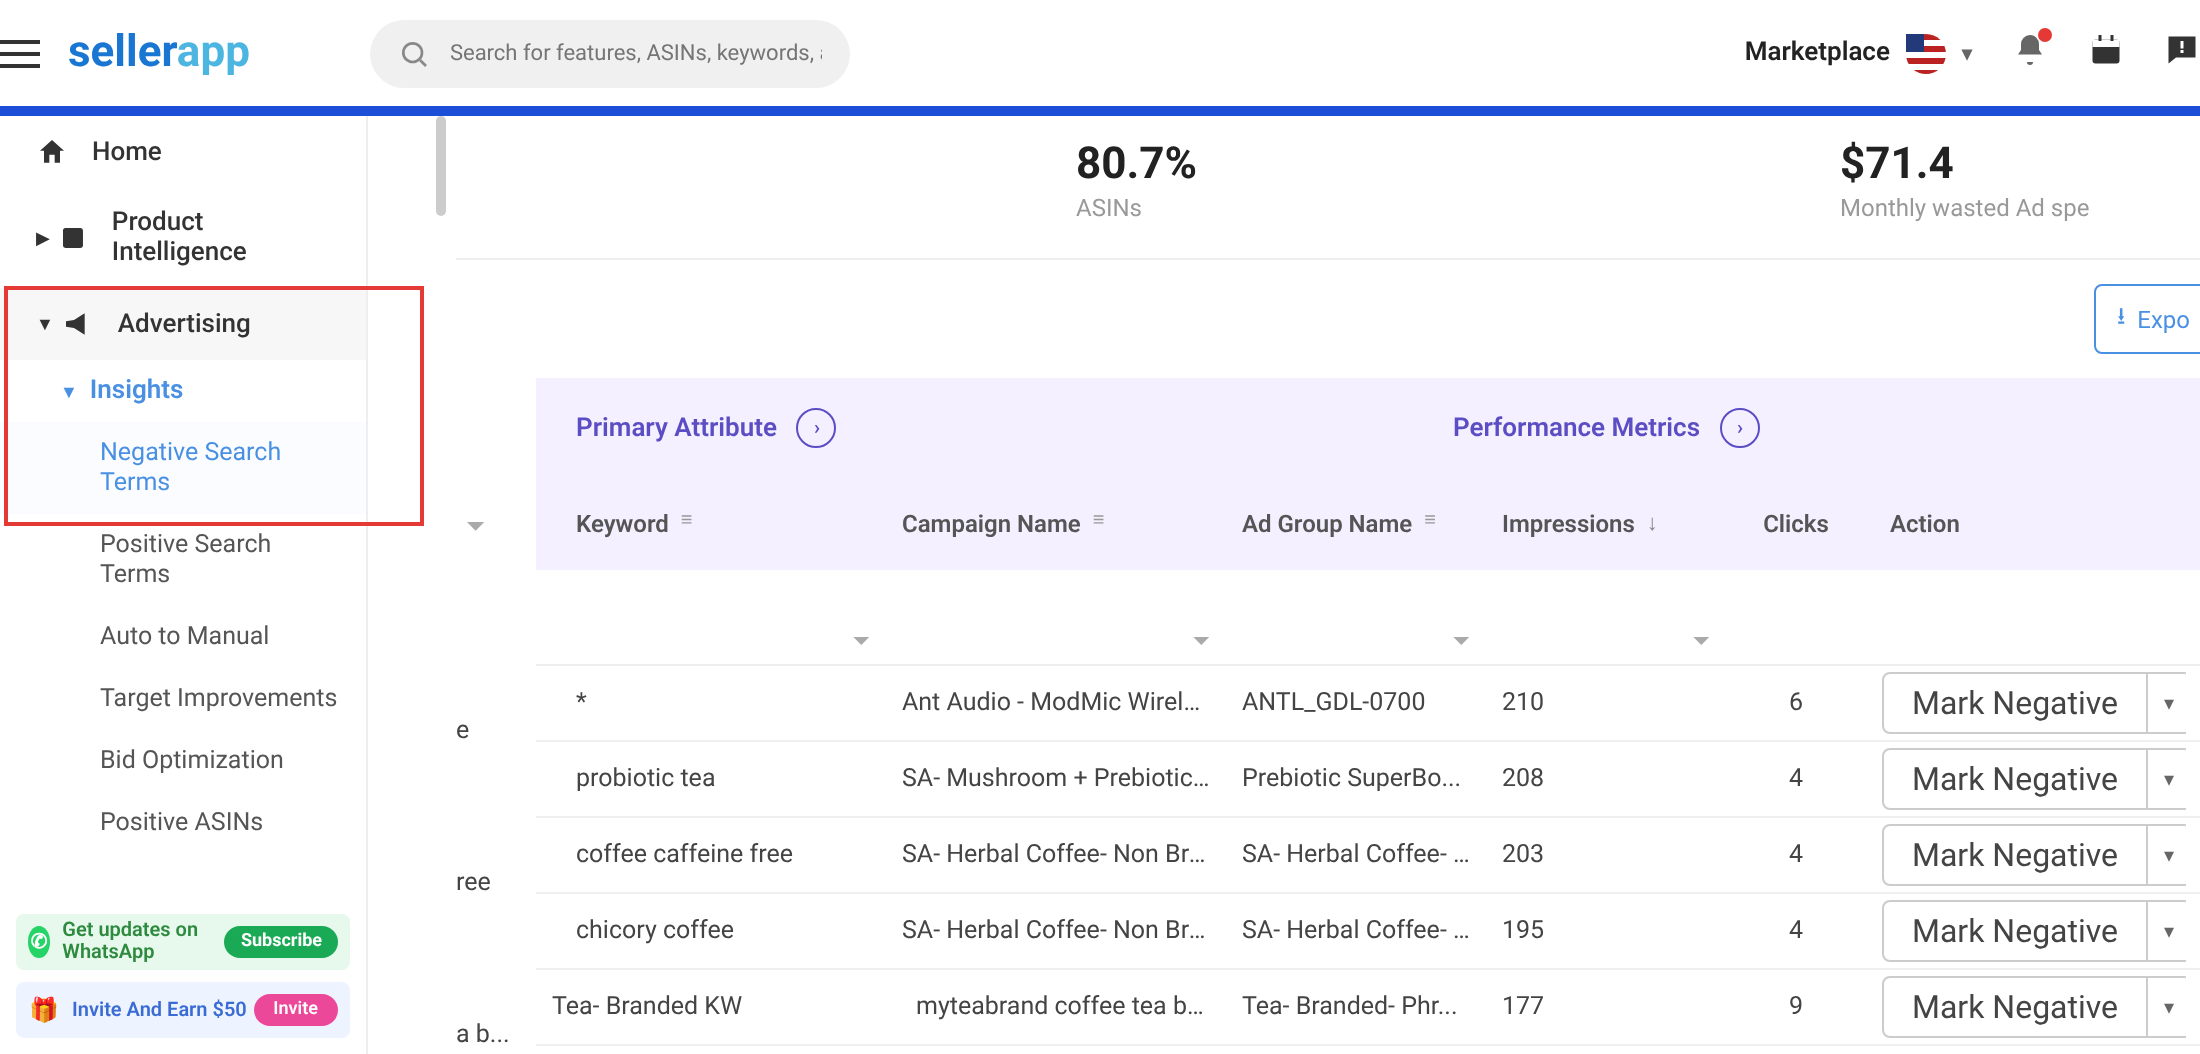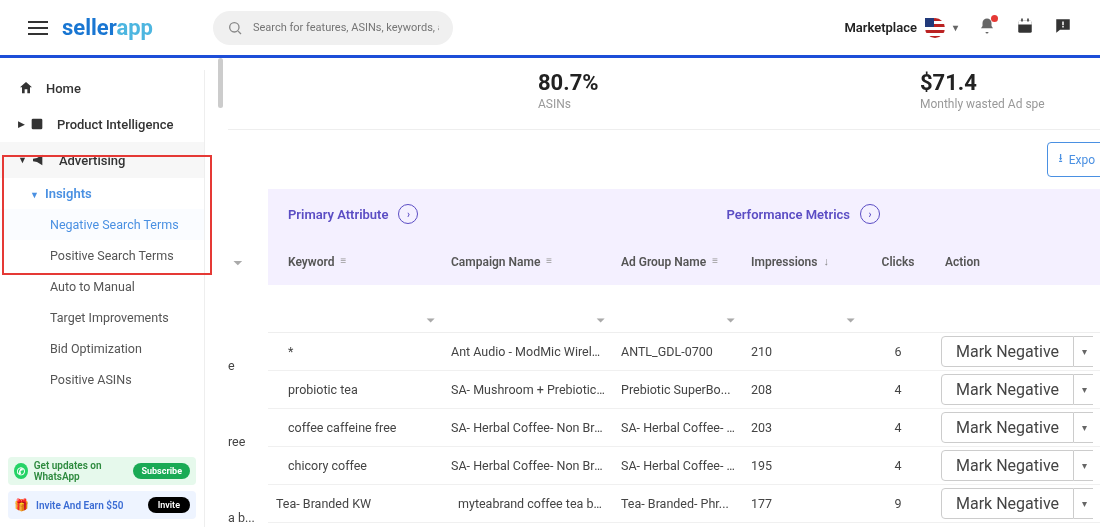--- a/index.html
+++ b/index.html
@@ -1,54 +1,54 @@
 <!DOCTYPE html>
 <html><head>
 <meta charset="utf-8">
 <style>
 *{box-sizing:border-box;margin:0;padding:0;font-family:-apple-system,BlinkMacSystemFont,"Segoe UI",Roboto,sans-serif}
 body{background:#fff;color:#333;width:1100px;height:527px;overflow:hidden;position:relative}
-.topbar{height:58px;display:flex;align-items:center;border-bottom:3px solid #1d4ed8;padding:0 28px}
+.topbar{height:58px;display:flex;align-items:center;border-bottom:5px solid #1d4ed8;padding:0 0}
 .hamburger{width:20px;cursor:pointer}
 .hamburger div{height:2px;background:#333;margin:4px 0}
 .logo{margin-left:14px;font-size:22px;font-weight:700}
 .logo .s1{color:#1976d2}
 .logo .s2{color:#4db6e0}
 .searchbox{margin-left:60px;background:#f0f0f0;border-radius:22px;height:34px;width:240px;display:flex;align-items:center;padding:0 14px}
 .searchbox svg{width:16px;height:16px;stroke:#888;fill:none;stroke-width:2}
 .searchbox input{border:none;background:transparent;margin-left:10px;font-size:11px;outline:none;flex:1;color:#666}
 .topright{margin-left:auto;display:flex;align-items:center;gap:20px}
 .mkt{font-size:13px;font-weight:600;color:#222;display:flex;align-items:center;gap:8px}
 .flag{width:20px;height:20px;border-radius:50%;background:linear-gradient(to bottom,#b22 0 15%,#fff 15% 30%,#b22 30% 45%,#fff 45% 60%,#b22 60% 75%,#fff 75% 90%,#b22 90%);position:relative}
 .flag::before{content:"";position:absolute;width:9px;height:9px;background:#223a7a;top:0;left:0}
 .chev{font-size:10px;color:#666}
 .bell{position:relative}
 .bell svg{width:18px;height:18px;fill:#666}
 .bell .dot{position:absolute;top:-2px;right:-2px;width:7px;height:7px;background:#e53935;border-radius:50%}
 .cal svg,.msg svg{width:18px;height:18px;fill:#333}
 
-.sidebar{position:absolute;top:70px;left:0;width:205px;bottom:0;background:#fff;border-right:1px solid #eee;font-size:13px}
+.sidebar{position:absolute;top:58px;left:0;width:184px;bottom:0;background:#fff;border-right:1px solid #eee;font-size:13px}
 .sidebar-scroll{position:absolute;top:58px;left:218px;width:5px;height:50px;background:#ccc;border-radius:3px}
 .navitem{display:flex;align-items:center;padding:10px 18px;cursor:pointer;color:#333;font-weight:500}
 .navitem svg,.navitem .ic{width:16px;height:16px;margin-right:12px;fill:#333}
 .navitem .tri{font-size:9px;margin-right:4px;color:#333}
 .navitem.adv{background:#f7f7f7}
 .subhead{color:#4a90e2;font-weight:600;padding:8px 10px 8px 30px;font-size:13px}
 .subhead .t2{font-size:9px;margin-right:6px}
 .subitem{padding:8px 10px 8px 50px;color:#555;font-size:12.5px;cursor:pointer}
 .subitem.active{color:#4a90e2;background:#fafcff}
 .redbox{position:absolute;left:2px;top:85px;width:210px;height:120px;border:2px solid #e53935;pointer-events:none}
 
 .whatsapp{position:absolute;bottom:42px;left:8px;right:8px;background:#e6f9ec;border-radius:4px;height:28px;display:flex;align-items:center;padding:0 6px;font-size:10px;color:#2d8a3e;font-weight:600}
 .wa-ic{width:16px;height:16px;background:#25d366;border-radius:50%;margin-right:6px;display:flex;align-items:center;justify-content:center}
 .wa-ic::after{content:"✆";color:#fff;font-size:10px}
 .sub-btn{margin-left:auto;background:#1aaa55;color:#fff;border:none;border-radius:10px;font-size:9px;padding:3px 8px;font-weight:700}
 .invite{position:absolute;bottom:8px;left:8px;right:8px;background:#eef4ff;border-radius:4px;height:28px;display:flex;align-items:center;padding:0 6px;font-size:10px;color:#3b6cd4;font-weight:600}
 .gift{width:16px;height:16px;margin-right:6px;display:flex;align-items:center;justify-content:center;font-size:12px}
-.inv-btn{margin-left:auto;background:#000000;color:#fff;border:none;border-radius:10px;font-size:9px;padding:3px 10px;font-weight:600}
+.inv-btn{margin-left:auto;background:#ec4899;color:#fff;border:none;border-radius:10px;font-size:9px;padding:3px 10px;font-weight:600}
 
 .main{position:absolute;left:228px;right:0;top:58px;bottom:0;overflow:hidden}
 .kpis{display:flex;padding:12px 20px 18px;gap:44px}
 .kpi{min-width:160px}
 .kpi .val{font-size:22px;font-weight:700;color:#222}
 .kpi .lab{font-size:12px;color:#999;margin-top:2px}
 .kpi.right{margin-left:auto}
 
 .exportbar{border-top:1px solid #eee;padding:12px 0;display:flex;justify-content:flex-end}
 .export{border:1px solid #4a90e2;color:#4a90e2;background:#fff;border-radius:4px;padding:6px 10px;font-size:12px;display:flex;align-items:center;gap:6px;margin-right:-6px}

